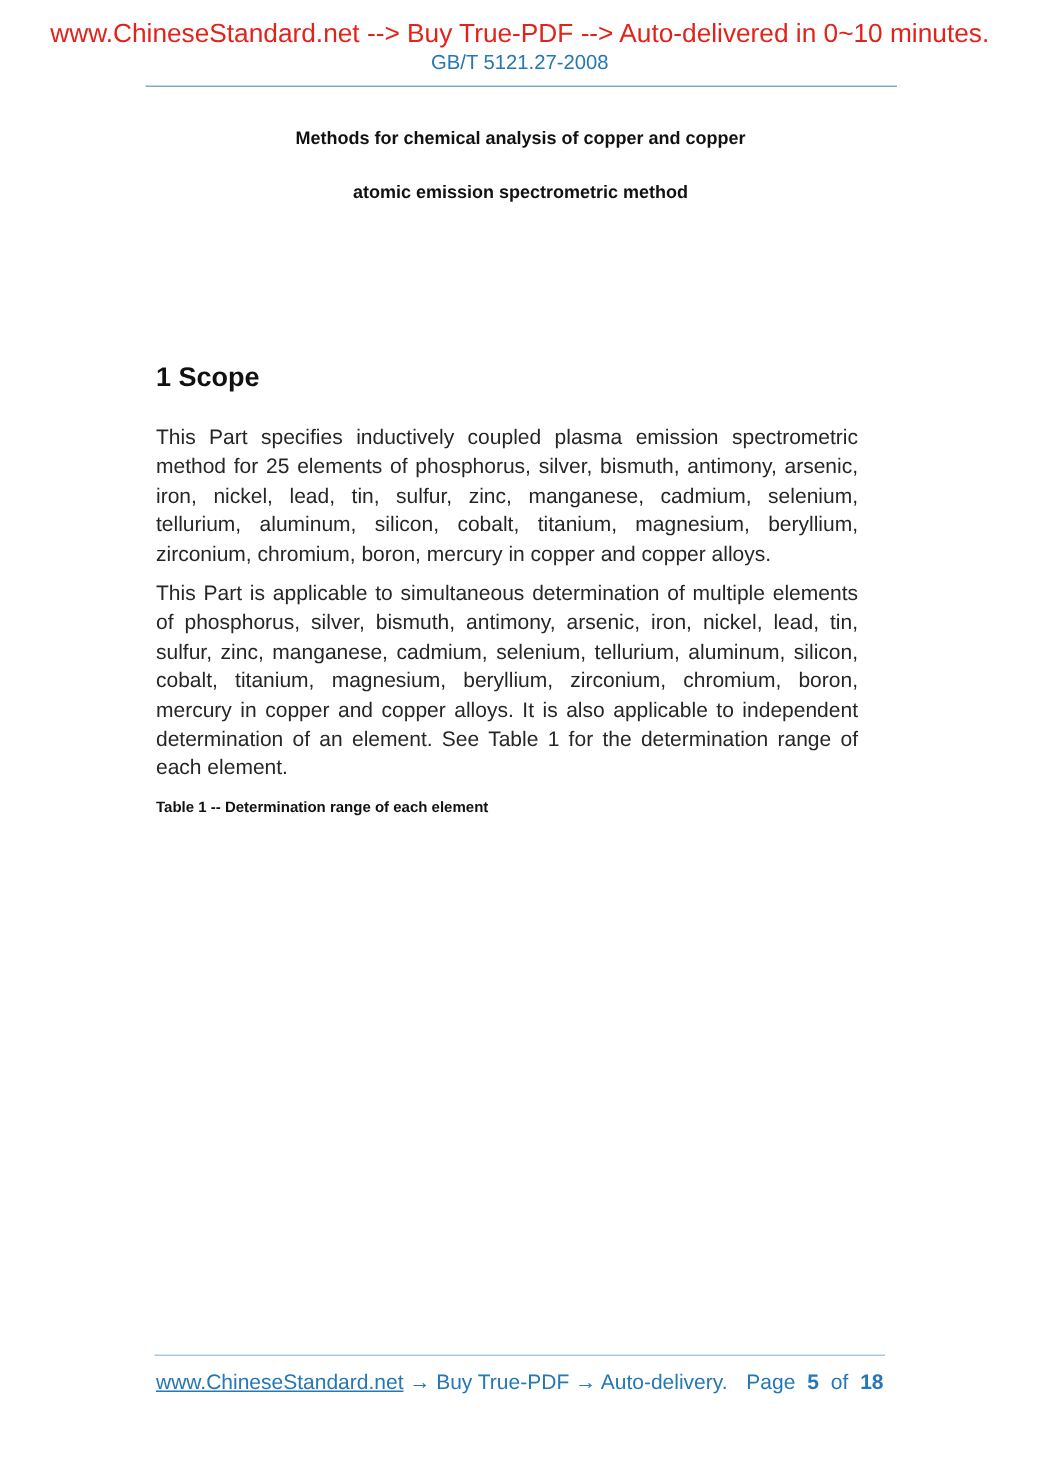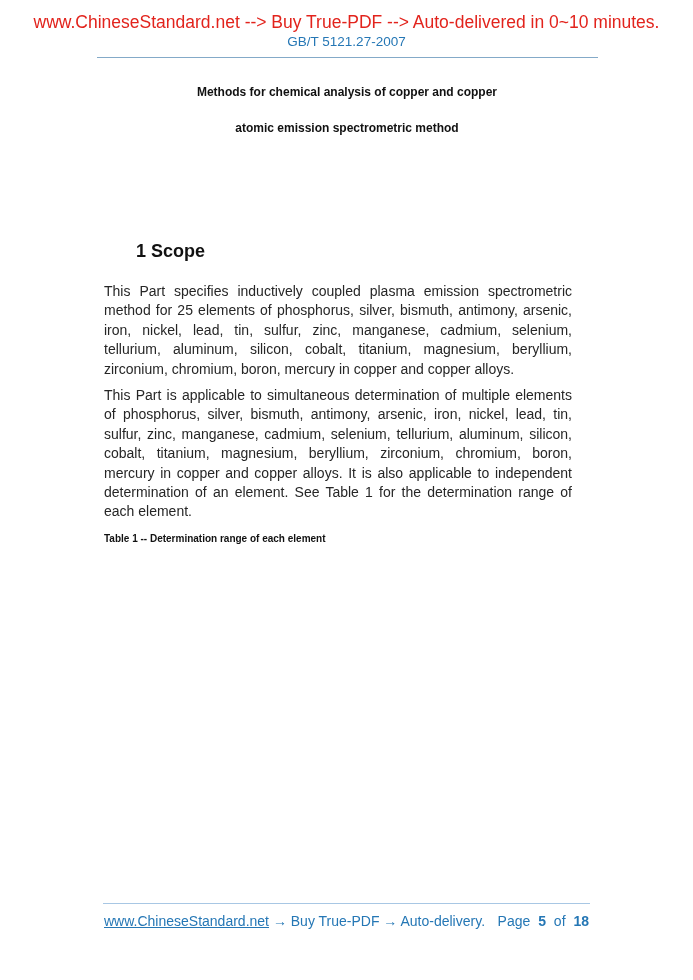--- a/index.html
+++ b/index.html
@@ -63,21 +63,20 @@
   .doc-title .t-line { white-space: nowrap; }
 
   
   .scope-heading {
     position: absolute;
     top: 241px;
     left: 104px;
     font-size: 18px;
     font-weight: bold;
     color: #111111;
-    margin-left: 32px;
   }
   .content {
     position: absolute;
     top: 282px;
     left: 104px;
     width: 486px;
     font-size: 14px;
     line-height: 19.4px;
   }
   .content p {
@@ -121,21 +120,21 @@
   .page-indicator span { margin: 0 2px; }
   .page-num { font-weight: bold; }
 </style>
 </head>
 <body>
 
 <div class="page">
 
   <div class="promo-banner">www.ChineseStandard.net --&gt; Buy True-PDF --&gt; Auto-delivered in 0~10 minutes.</div>
 
-  <div class="doc-number">GB/T 5121.27-2007</div>
+  <div class="doc-number">GB/T 5121.27-2008</div>
 
   <div class="top-rule"></div>
 
   <div class="doc-title">
     <div class="t-line">Methods for chemical analysis of copper and copper</div>
     <div class="t-line">atomic emission spectrometric method</div>
   </div>
 
   <div class="scope-heading">1 Scope</div>
 

